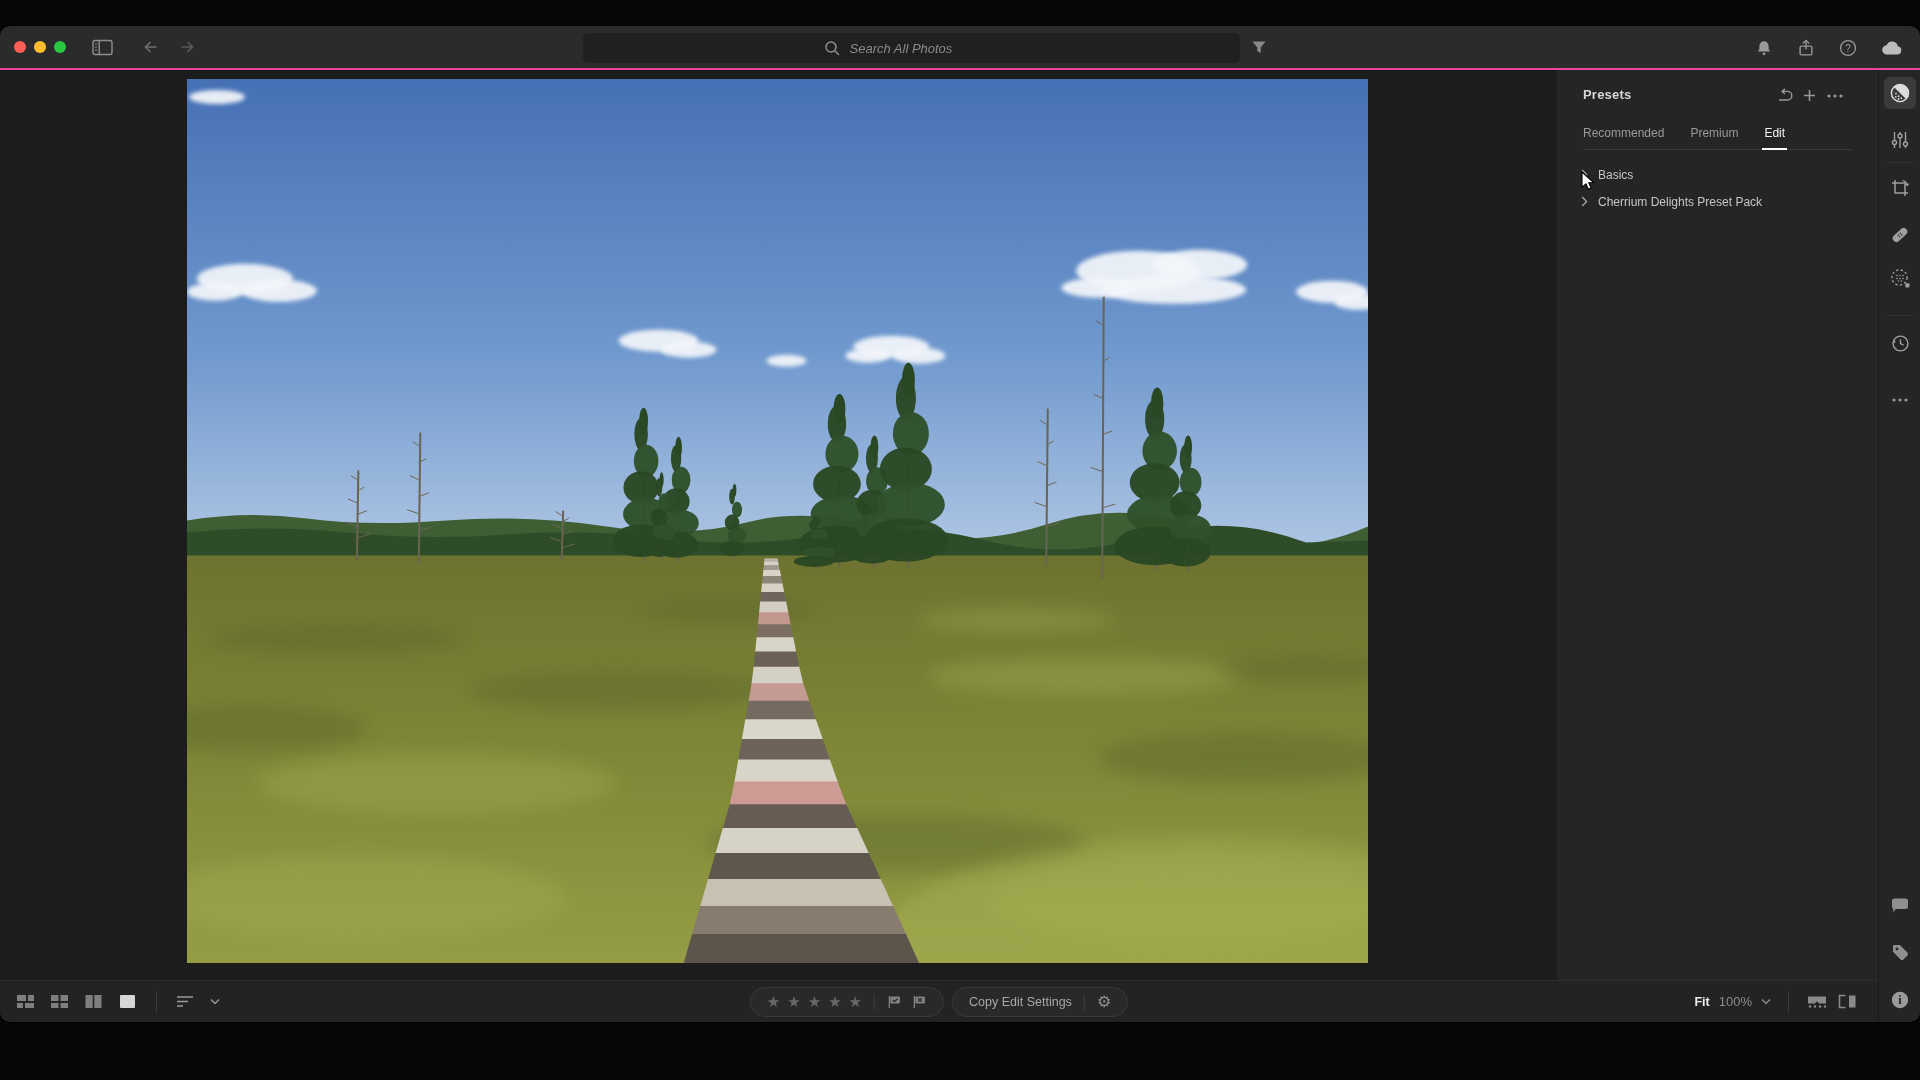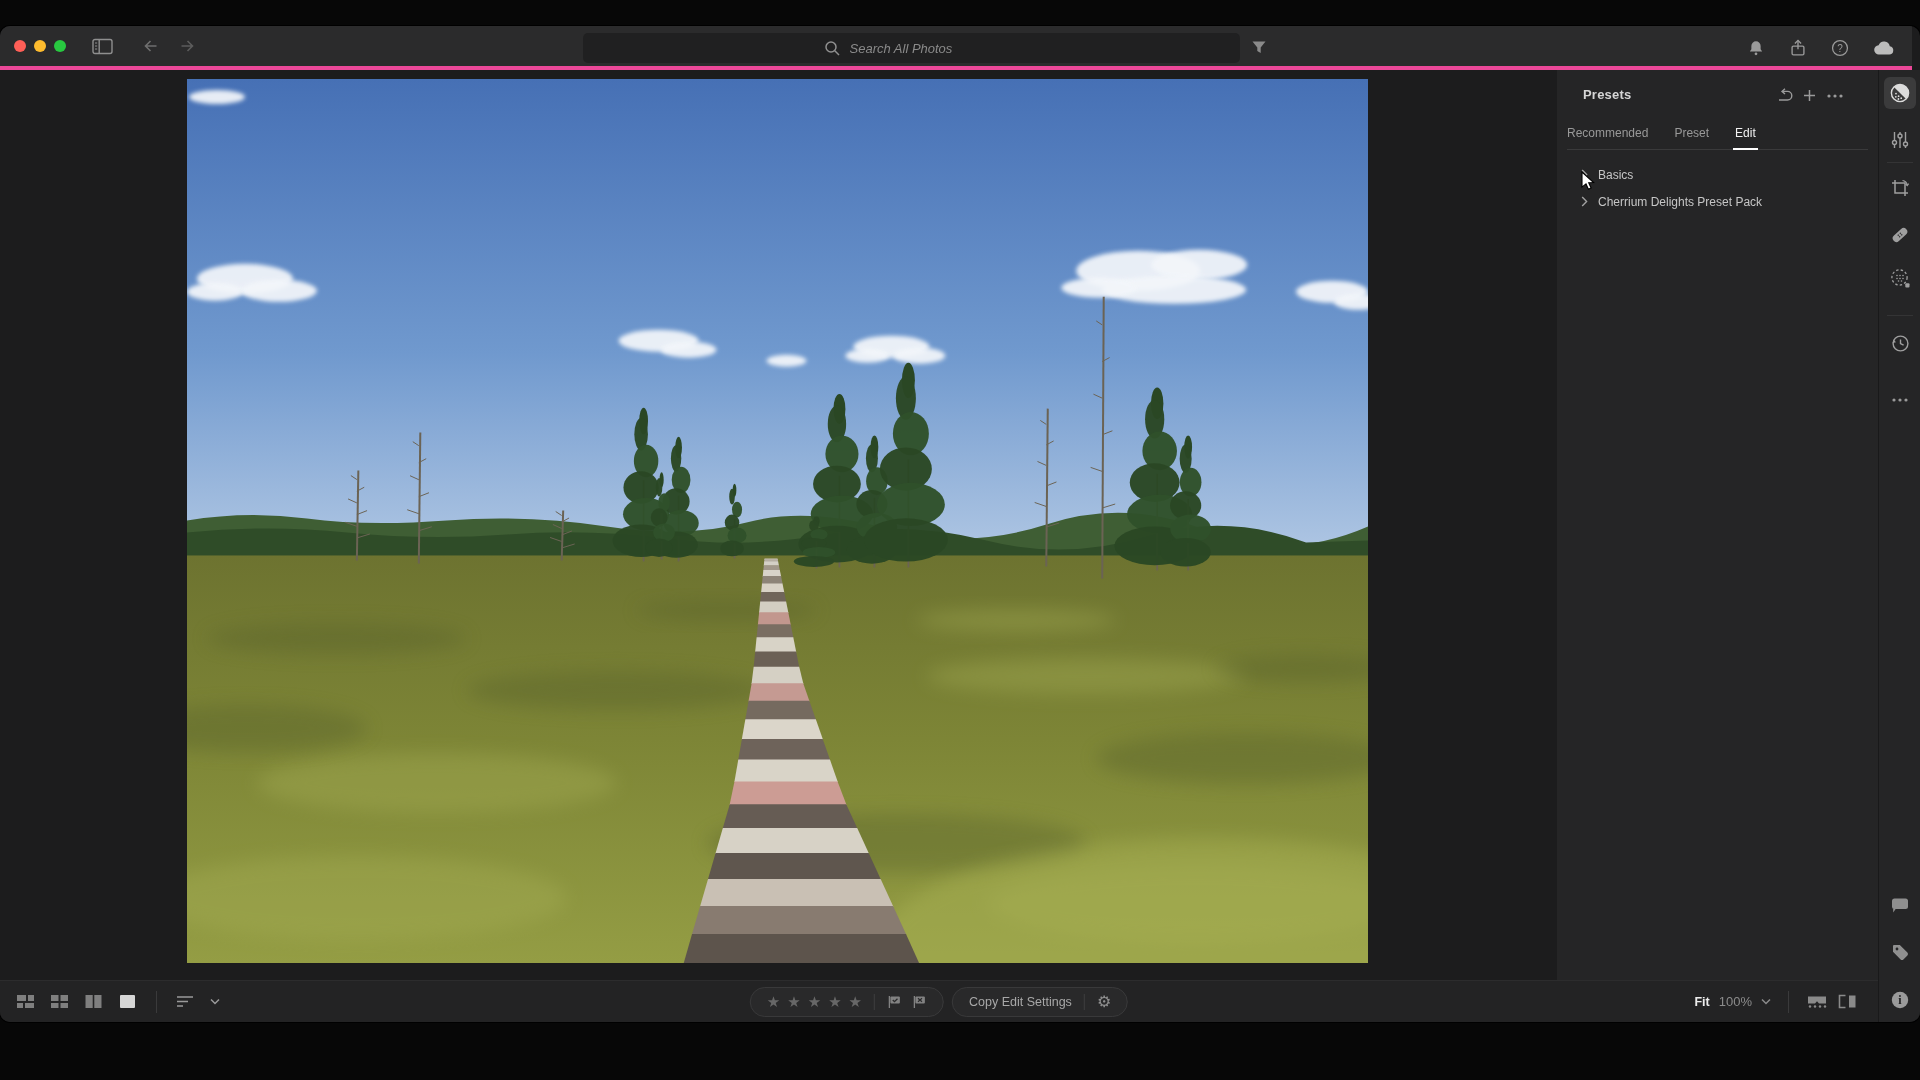--- a/index.html
+++ b/index.html
@@ -6,22 +6,22 @@
   html,body { width:1920px; height:1080px; background:#070707; overflow:hidden;
               font-family:"Liberation Sans", sans-serif; }
   .screen { position:relative; width:1920px; height:1080px; background:#070707; }
 
   
   .window { position:absolute; left:0; top:26px; width:1920px; height:996px;
             background:#1c1c1d; border-radius:10px; overflow:hidden;
             box-shadow:0 0 0 1px #000; }
 
   
-  .titlebar { position:absolute; left:0; top:0; right:8px; height:44px;
-              background:#2b2b2c; border-bottom:4px solid #ec4899;
+  .titlebar { position:absolute; left:0; top:0; right:0; height:44px;
+              background:#2b2b2c; border-bottom:2px solid #ec4899;
               display:flex; align-items:center; }
   .traffic { display:flex; gap:8px; margin-left:14px; }
   .traffic-light { width:12px; height:12px; border-radius:50%; }
   .tb-icon { display:flex; align-items:center; justify-content:center; color:#8f8f8f; }
   .sidebar-toggle { margin-left:26px; }
   .nav-arrows { display:flex; gap:16px; margin-left:28px; }
   .search-box { position:absolute; left:583px; top:7px; width:657px; height:30px;
                 background:#202021; border-radius:5px; display:flex;
                 align-items:center; justify-content:center; gap:9px; }
   .search-box input { background:transparent; border:none; outline:none; width:150px;
@@ -39,21 +39,21 @@
   .photo { position:absolute; left:187px; top:9px; width:1181px; height:884px; }
   .photo svg { display:block; width:100%; height:100%; }
 
   
   .panel { width:321px; background:#252526; position:relative; }
   .panel-title { position:absolute; left:26px; top:17px; font-size:13px; font-weight:700;
                  color:#d6d6d6; letter-spacing:.2px;text-align:right; }
   .panel-hdr-icons { position:absolute; top:18px; right:34px; display:flex; gap:9px;
                      align-items:center; color:#9a9a9a; }
   .panel-hdr-icons > span { display:flex; cursor:pointer; }
-  .tabs { display:flex; gap:26px; margin:0 10px; padding-top:56px; padding-bottom:9px;
+  .tabs { display:flex; gap:26px; margin:0 26px; padding-top:56px; padding-bottom:9px;
           border-bottom:1px solid #3a3a3b; }
   .tab { font-size:12px; color:#999; cursor:pointer; position:relative; white-space:nowrap; }
   .tab.active { color:#f2f2f2; }
   .tab.active::after { content:""; position:absolute; left:-2px; right:-2px; bottom:-10px;
                        height:2px; background:#fff; }
   .preset-list { margin-top:11px; }
   .preset-row { display:flex; align-items:center; height:27px; padding-left:24px;
                 gap:10px; cursor:pointer; }
   .preset-row .chev { display:flex; }
   .preset-row .lbl { font-size:12px; color:#c6c6c6; }
@@ -382,21 +382,21 @@
             <span>
               <svg width="18" height="6" viewBox="0 0 18 6">
                   <circle cx="3" cy="3" r="1.6" fill="#9a9a9a"></circle>
                   <circle cx="9" cy="3" r="1.6" fill="#9a9a9a"></circle>
                   <circle cx="15" cy="3" r="1.6" fill="#9a9a9a"></circle>
                 </svg>
             </span>
           </div>
           <div class="tabs">
             <span class="tab">Recommended</span>
-            <span class="tab">Preset</span>
+            <span class="tab">Premium</span>
             <span class="tab active">Edit</span>
           </div>
           <div class="preset-list">
             <div class="preset-row">
               <span class="chev">
                 <svg width="7" height="11" viewBox="0 0 7 11">
                     <path d="M1.2,1 L5.6,5.5 L1.2,10" fill="none" stroke="#a0a0a0" stroke-width="1.4"></path>
                   </svg>
               </span>
               <span class="lbl">Basics</span>

